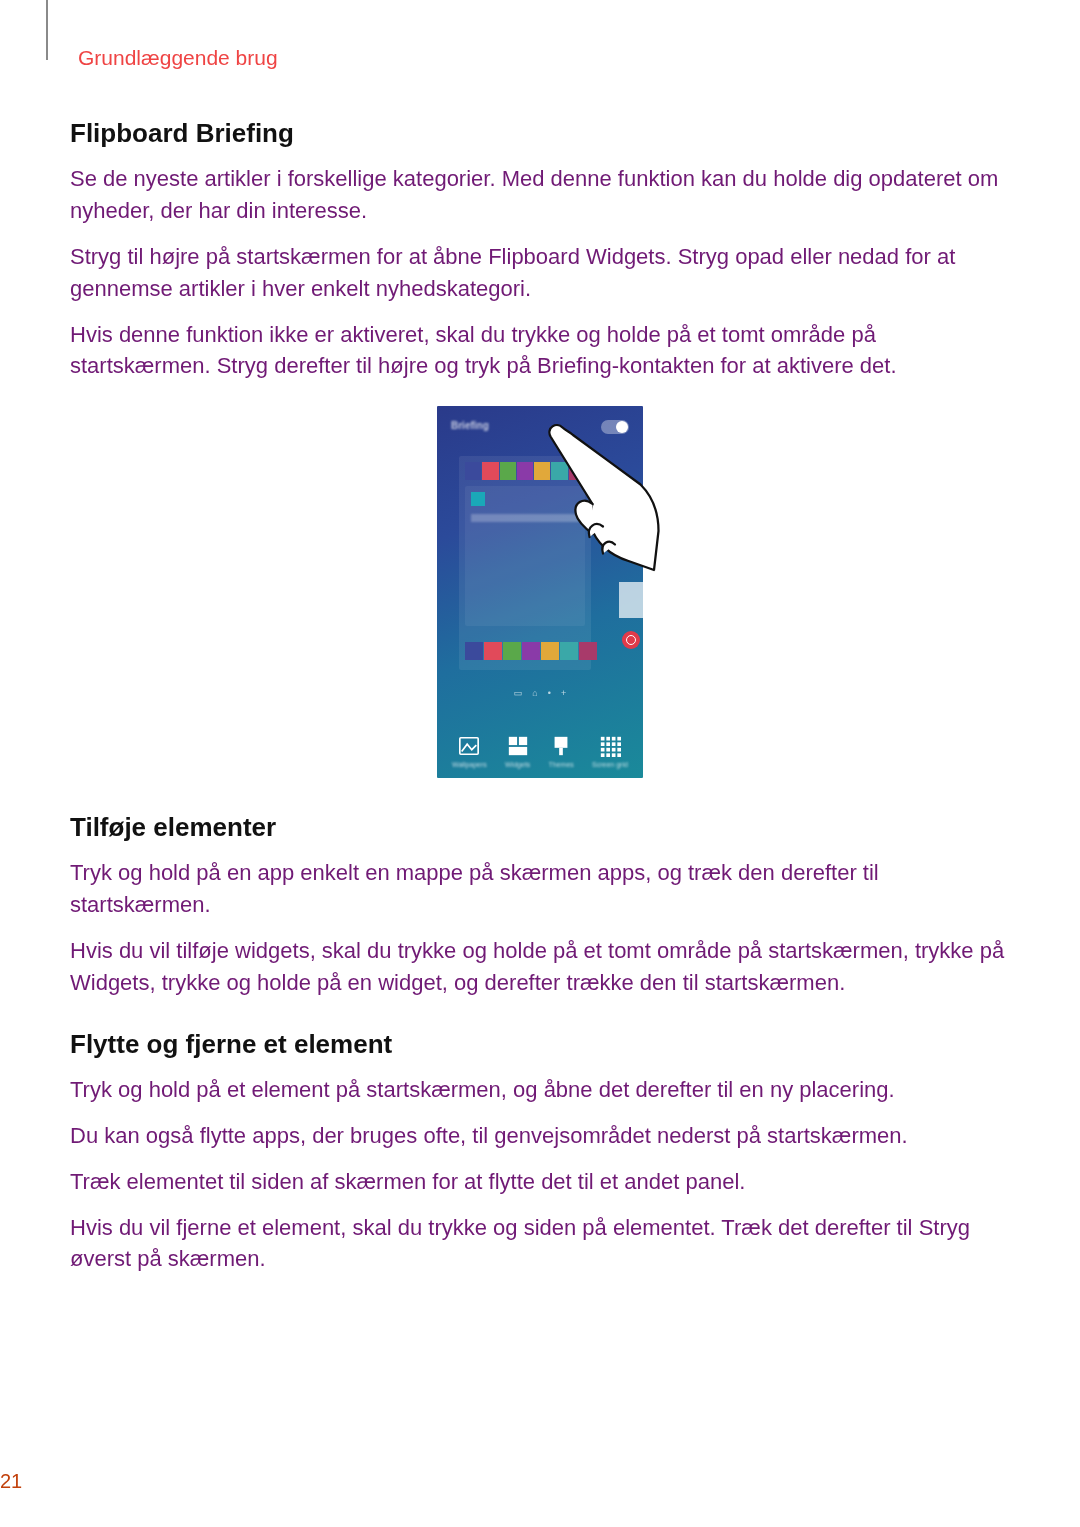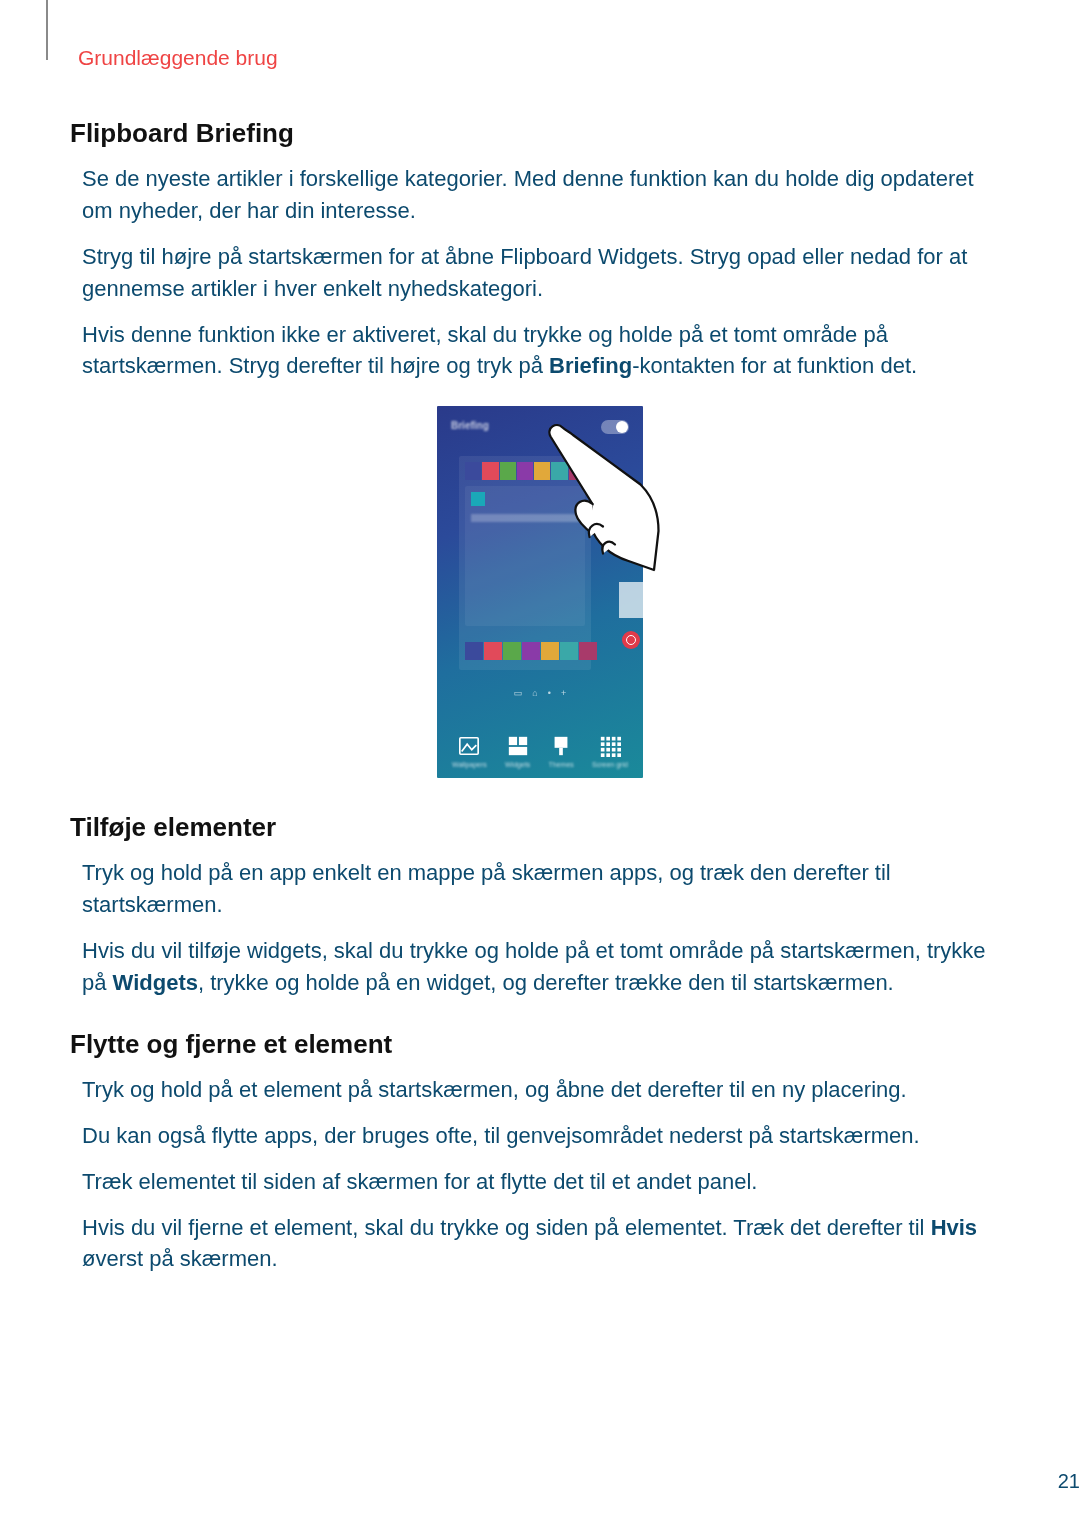--- a/index.html
+++ b/index.html
@@ -30,25 +30,25 @@
   }
   h3 {
     font-size: 26px;
     font-weight: 700;
     color: #111;
     margin: 30px 0 14px 0;
   }
   p {
     font-size: 22px;
     line-height: 1.45;
-    color: #0c4a6e;
-    margin: 0 0 14px 12px;
+    color: #701a75;
+    margin: 0 0 14px 0;
     font-weight: 400;
   }
-  .bold { font-weight: 700; }
+  .bold { font-weight: 400; }
   .figure-wrap {
     display: flex;
     justify-content: center;
     margin: 24px 0 34px 0;
     position: relative;
   }
   .phone {
     width: 206px;
     height: 372px;
     background: linear-gradient(160deg, #2a3a8a 0%, #2b4a9a 30%, #1f6e9e 60%, #1a8a9a 100%);
@@ -149,38 +149,38 @@
   .hand{
     position:absolute;
     left:50%;
     top:8px;
     width:120px;
     pointer-events:none;
   }
   .page-num {
     position:absolute;
     bottom:34px; left:0; right:0;
-    text-align:right;
+    text-align:left;
     font-size:20px;
-    color:#0c4a6e;
+    color:#c2410c;
   }
 </style>
 </head>
 <body>
 
 <div class="header-rule"></div>
 
 <div class="page">
   <div class="breadcrumb">Grundlæggende brug</div>
 
   <h3>Flipboard Briefing</h3>
   <p>Se de nyeste artikler i forskellige kategorier. Med denne funktion kan du holde dig opdateret om nyheder, der har din interesse.</p>
   <p>Stryg til højre på startskærmen for at åbne Flipboard Widgets. Stryg opad eller nedad for at gennemse artikler i hver enkelt nyhedskategori.</p>
   <p>
-    <span>Hvis denne funktion ikke er aktiveret, skal du trykke og holde på et tomt område på startskærmen. Stryg derefter til højre og tryk på </span><span class="bold">Briefing</span><span>-kontakten for at funktion det.</span>
+    <span>Hvis denne funktion ikke er aktiveret, skal du trykke og holde på et tomt område på startskærmen. Stryg derefter til højre og tryk på </span><span class="bold">Briefing</span><span>-kontakten for at aktivere det.</span>
   </p>
 
   <div class="figure-wrap">
     <div class="phone">
       <div class="phone-top-label">Briefing</div>
       <div class="toggle"></div>
 
       <div class="preview-panel">
         <div class="color-row">
           <span class="c1"></span>
@@ -282,17 +282,17 @@
   <p>Tryk og hold på en app enkelt en mappe på skærmen apps, og træk den derefter til startskærmen.</p>
   <p>
     <span>Hvis du vil tilføje widgets, skal du trykke og holde på et tomt område på startskærmen, trykke på </span><span class="bold">Widgets</span><span>, trykke og holde på en widget, og derefter trække den til startskærmen.</span>
   </p>
 
   <h3>Flytte og fjerne et element</h3>
   <p>Tryk og hold på et element på startskærmen, og åbne det derefter til en ny placering.</p>
   <p>Du kan også flytte apps, der bruges ofte, til genvejsområdet nederst på startskærmen.</p>
   <p>Træk elementet til siden af skærmen for at flytte det til et andet panel.</p>
   <p>
-    <span>Hvis du vil fjerne et element, skal du trykke og siden på elementet. Træk det derefter til </span><span class="bold">Hvis</span><span> øverst på skærmen.</span>
+    <span>Hvis du vil fjerne et element, skal du trykke og siden på elementet. Træk det derefter til </span><span class="bold">Stryg</span><span> øverst på skærmen.</span>
   </p>
 </div>
 
 <div class="page-num">21</div>
 
 </body></html>

